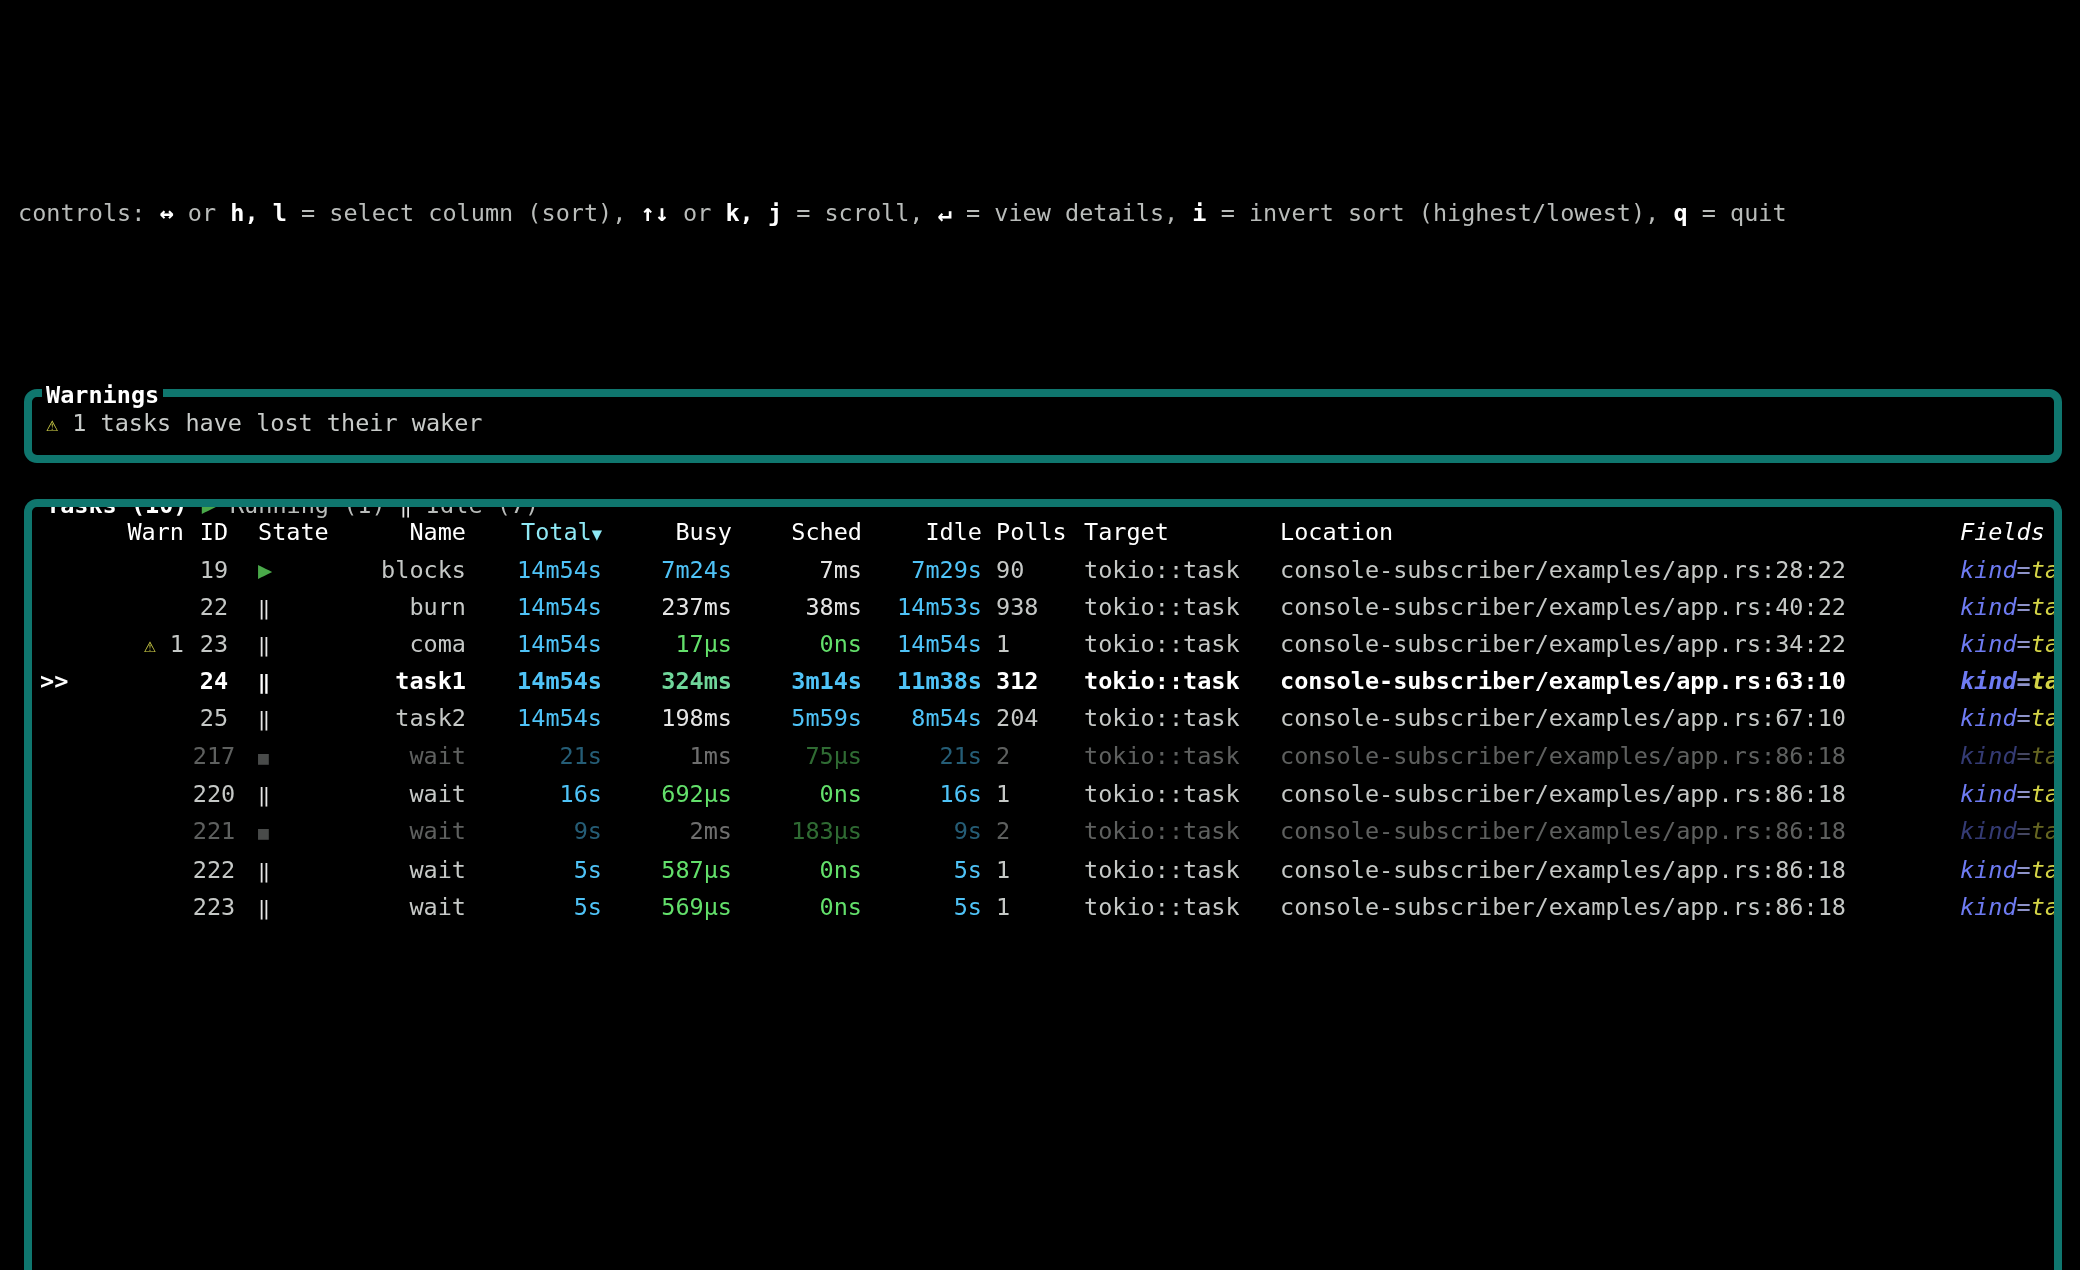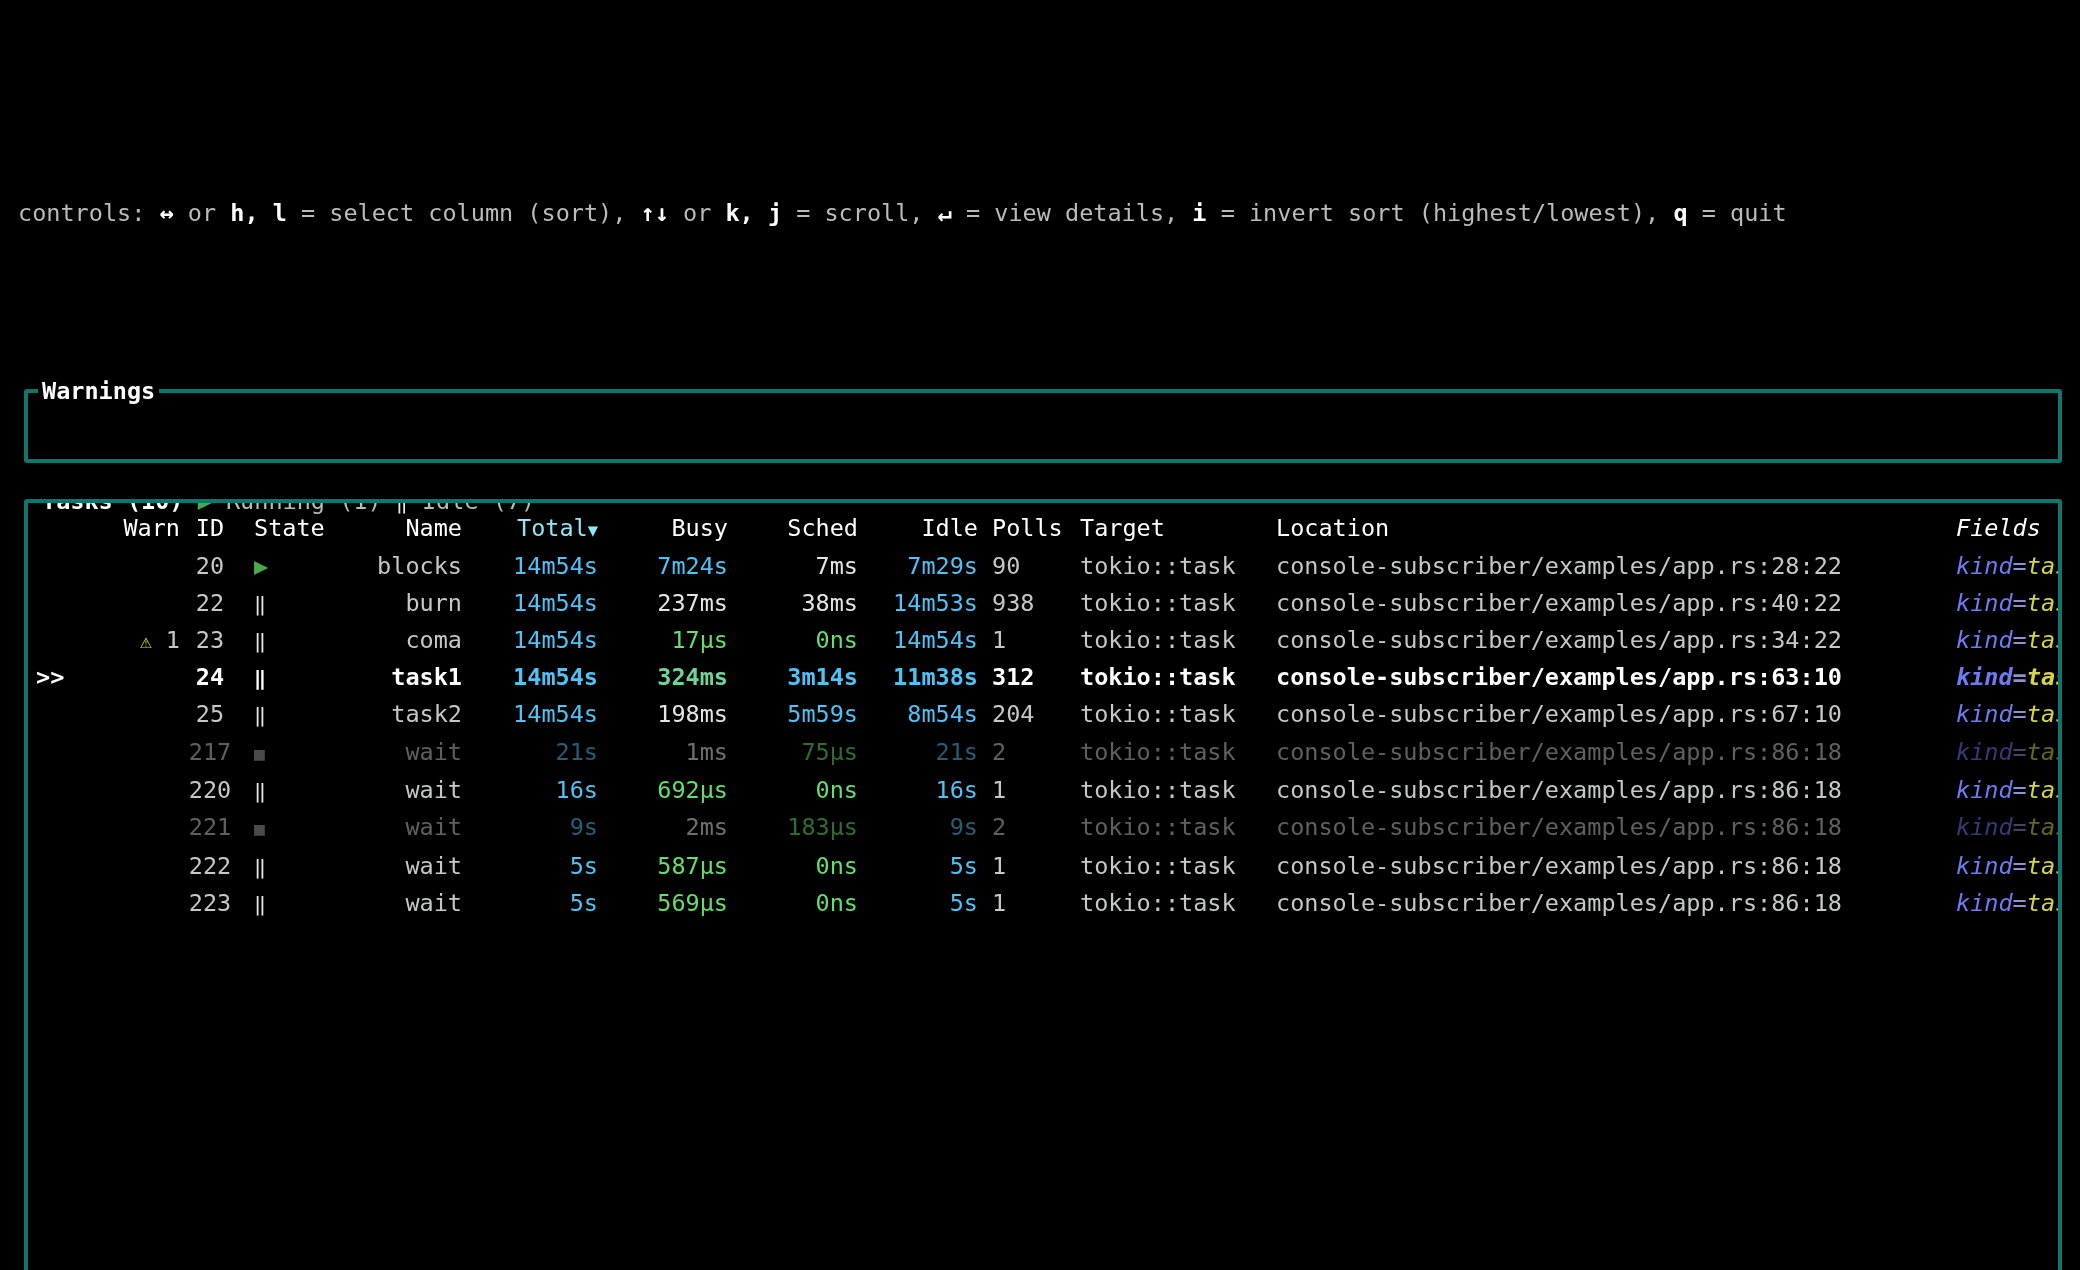--- a/index.html
+++ b/index.html
@@ -31,22 +31,22 @@
     white-space: pre;
   }
   .hline { white-space: pre; height: 36.3px; }
   .dim    { color: #b9bcba; }
   .key    { color: #ffffff; font-weight: bold; }
   .green  { color: #6ee26e; font-weight: bold; }
 
   
   .block {
     position: relative;
-    border: 4px solid #0f766e;
-    border-radius: 3px;
+    border: 8px solid #0f766e;
+    border-radius: 13px;
     margin: 13px 18px 0 24px;
     box-sizing: border-box;
   }
   .block > .block-title {
     position: absolute;
     top: -19px;
     left: 10px;
     background: #000000;
     padding: 0 4px;
     white-space: pre;
@@ -141,20 +141,21 @@
 
 
 
     <div class="hline"><span class="dim">controls: </span><span class="key">↔</span><span class="dim"> or </span><span class="key">h, l</span><span class="dim"> = select column (sort), </span><span class="key">↑↓</span><span class="dim"> or </span><span class="key">k, j</span><span class="dim"> = scroll, </span><span class="key">↵</span><span class="dim"> = view details, </span><span class="key">i</span><span class="dim"> = invert sort (highest/lowest), </span><span class="key">q</span><span class="dim"> = quit</span></div>
 
 
   </div>
 
   <div class="block" id="warnings-block">
     <div class="block-title">Warnings</div>
+    <div class="warn-row"><span class="warn-glyph">⚠</span><span> </span><span>1 tasks have lost their waker</span></div>
   </div>
 
   <div class="block" id="tasks-block">
     <div class="block-title"><span>Tasks (10)</span><span class="sub"> </span><span class="play">▶</span><span class="sub"> </span><span class="sub">Running (1)</span><span class="sub"> </span><span class="pause">‖</span><span class="sub"> </span><span class="sub">Idle (7)</span></div>
 
     <table class="tasks">
       <thead>
         <tr>
           <th class="c-sel"></th>
           <th class="c-warn">Warn</th>
@@ -168,21 +169,21 @@
           <th class="c-polls">Polls</th>
           <th class="c-target">Target</th>
           <th class="c-loc">Location</th>
           <th class="c-fields">Fields</th>
         </tr>
       </thead>
       <tbody id="tasks-tbody">
           <tr>
             <td class="c-sel"></td>
             <td class="c-warn"></td>
-            <td class="c-id"><span class="v-num">20</span></td>
+            <td class="c-id"><span class="v-num">19</span></td>
             <td class="c-state"><span class="v-run">▶</span></td>
             <td class="c-name"><span class="v-txt">blocks</span></td>
             <td class="c-total"><span class="v-blue">14m54s</span></td>
             <td class="c-busy"><span class="v-blue">7m24s</span></td>
             <td class="c-sched"><span class="v-greenl">7ms</span></td>
             <td class="c-idle"><span class="v-blue">7m29s</span></td>
             <td class="c-polls"><span class="v-num">90</span></td>
             <td class="c-target"><span class="v-txt">tokio::task</span></td>
             <td class="c-loc"><span class="v-txt">console-subscriber/examples/app.rs:28:22</span></td>
             <td class="c-fields"><span class="fld-k">kind</span><span class="fld-eq">=</span><span class="fld-v">task</span></td>

